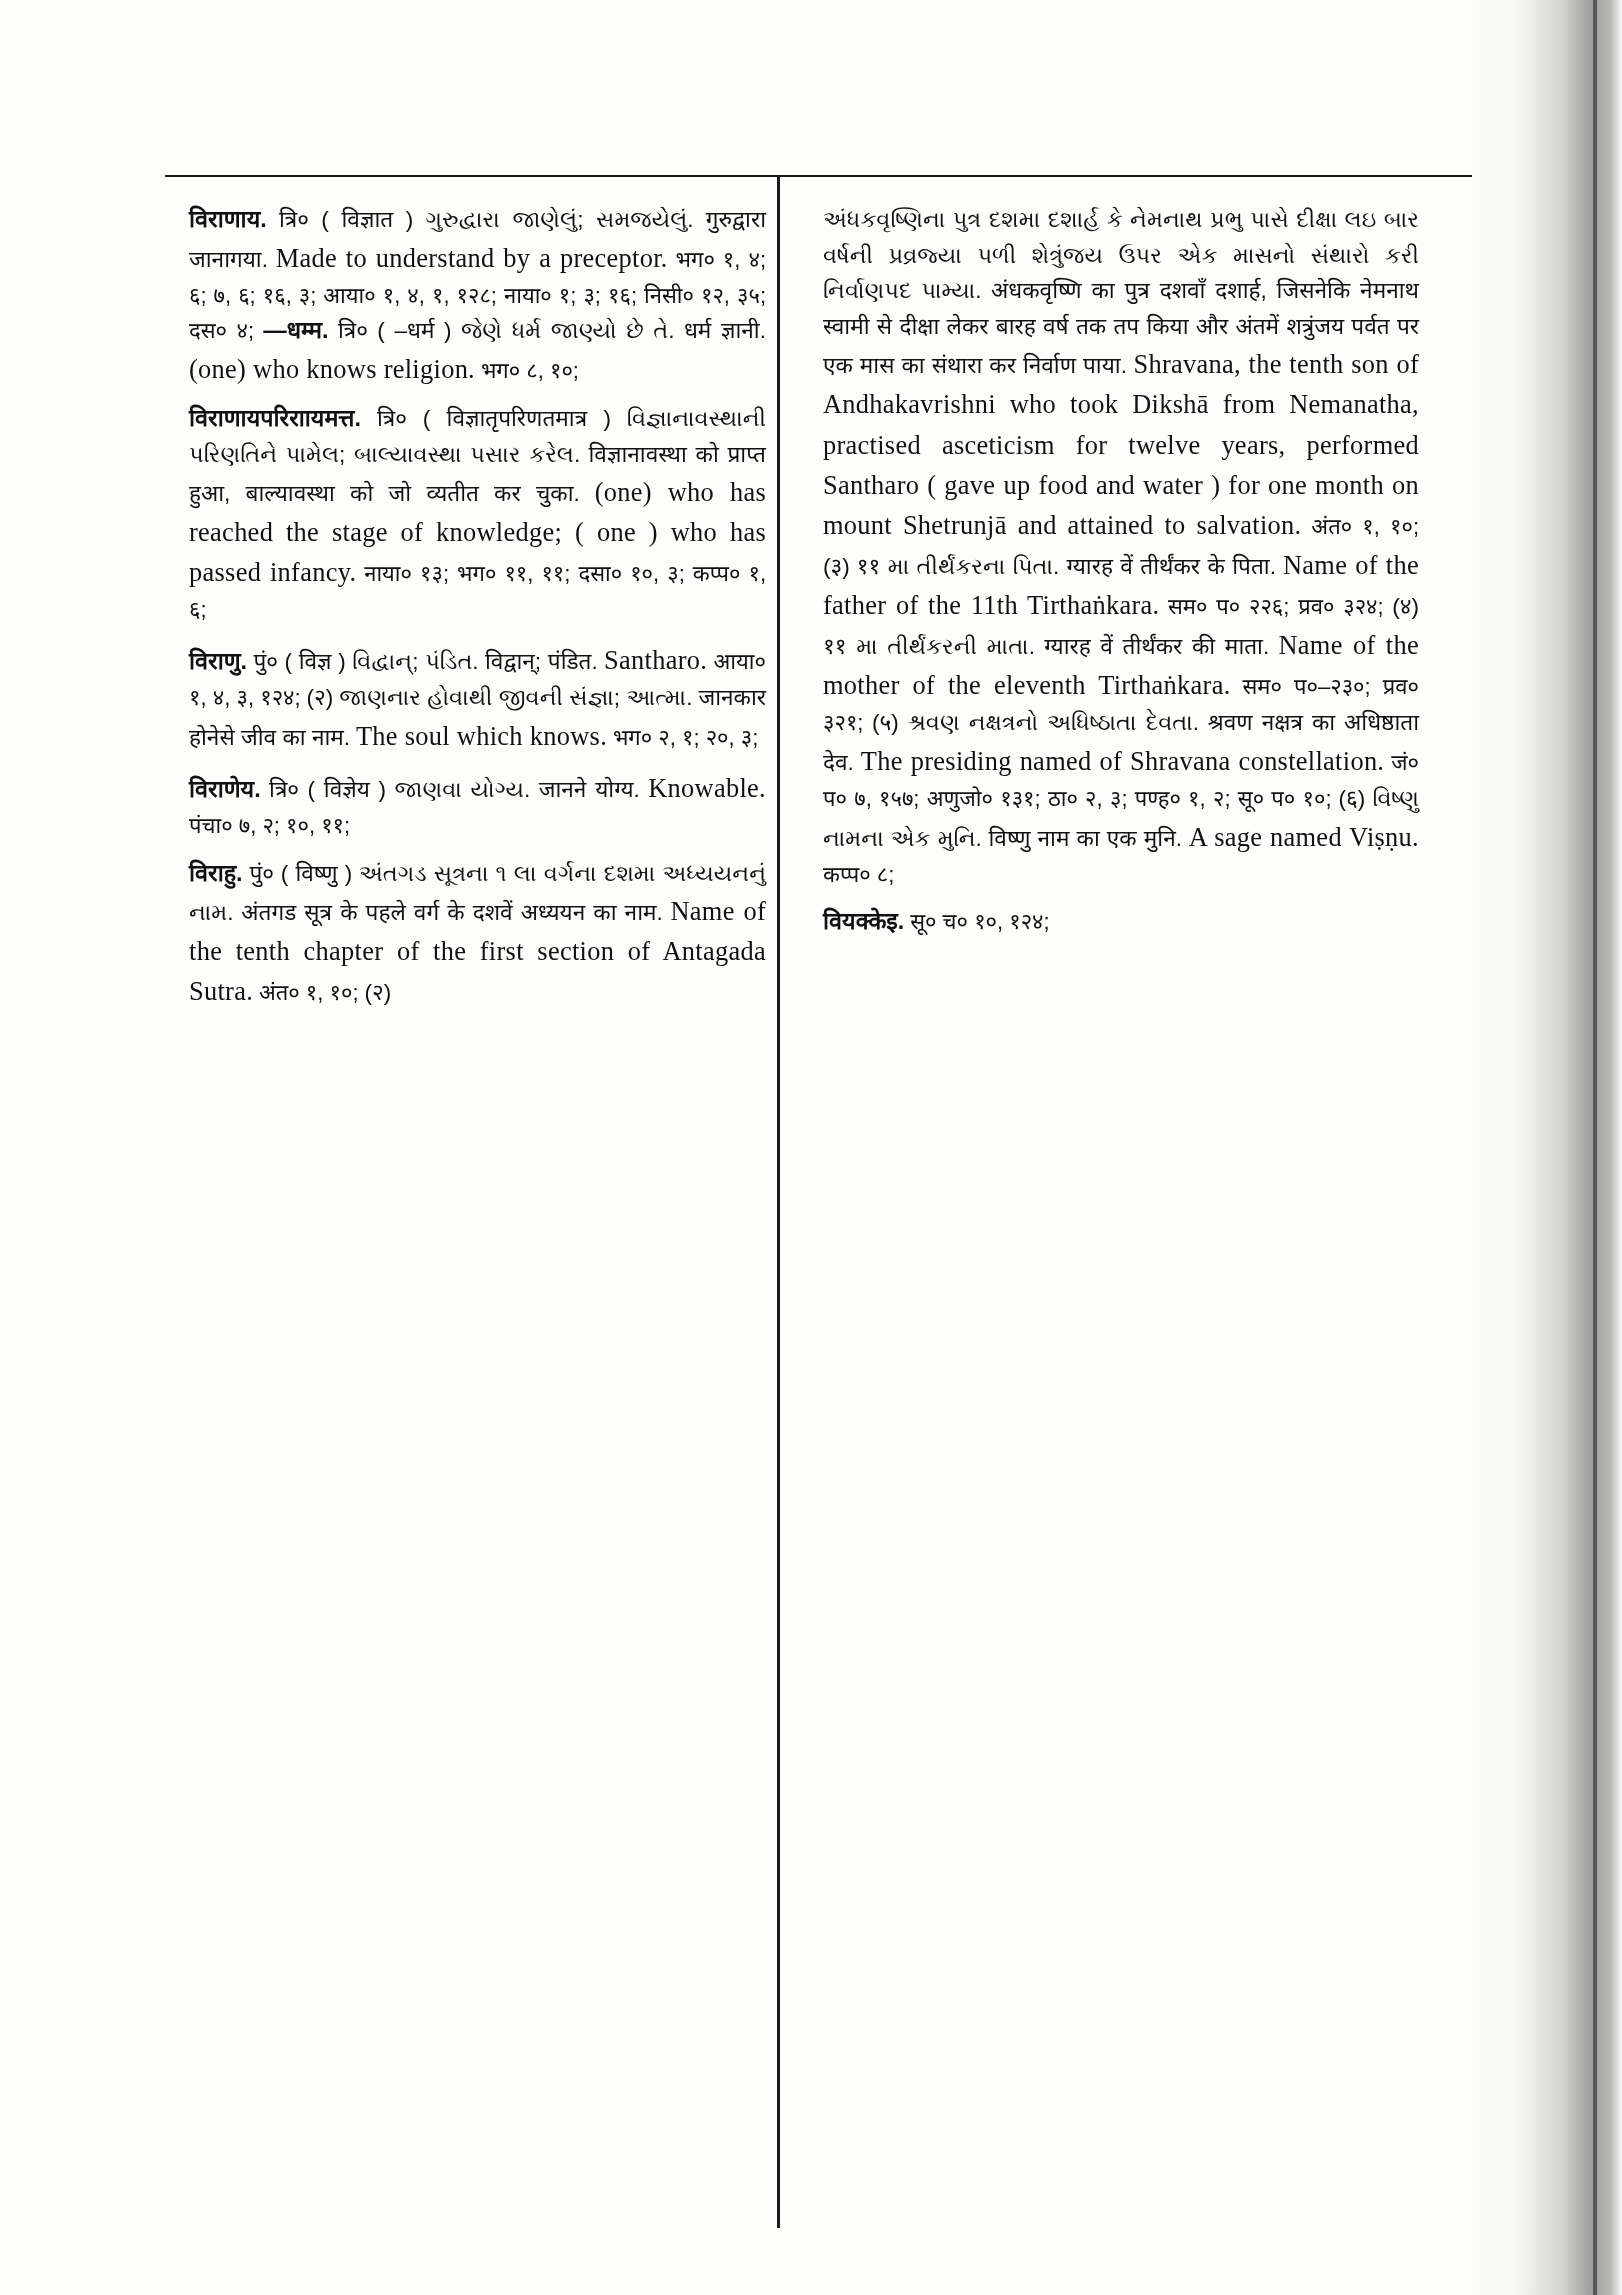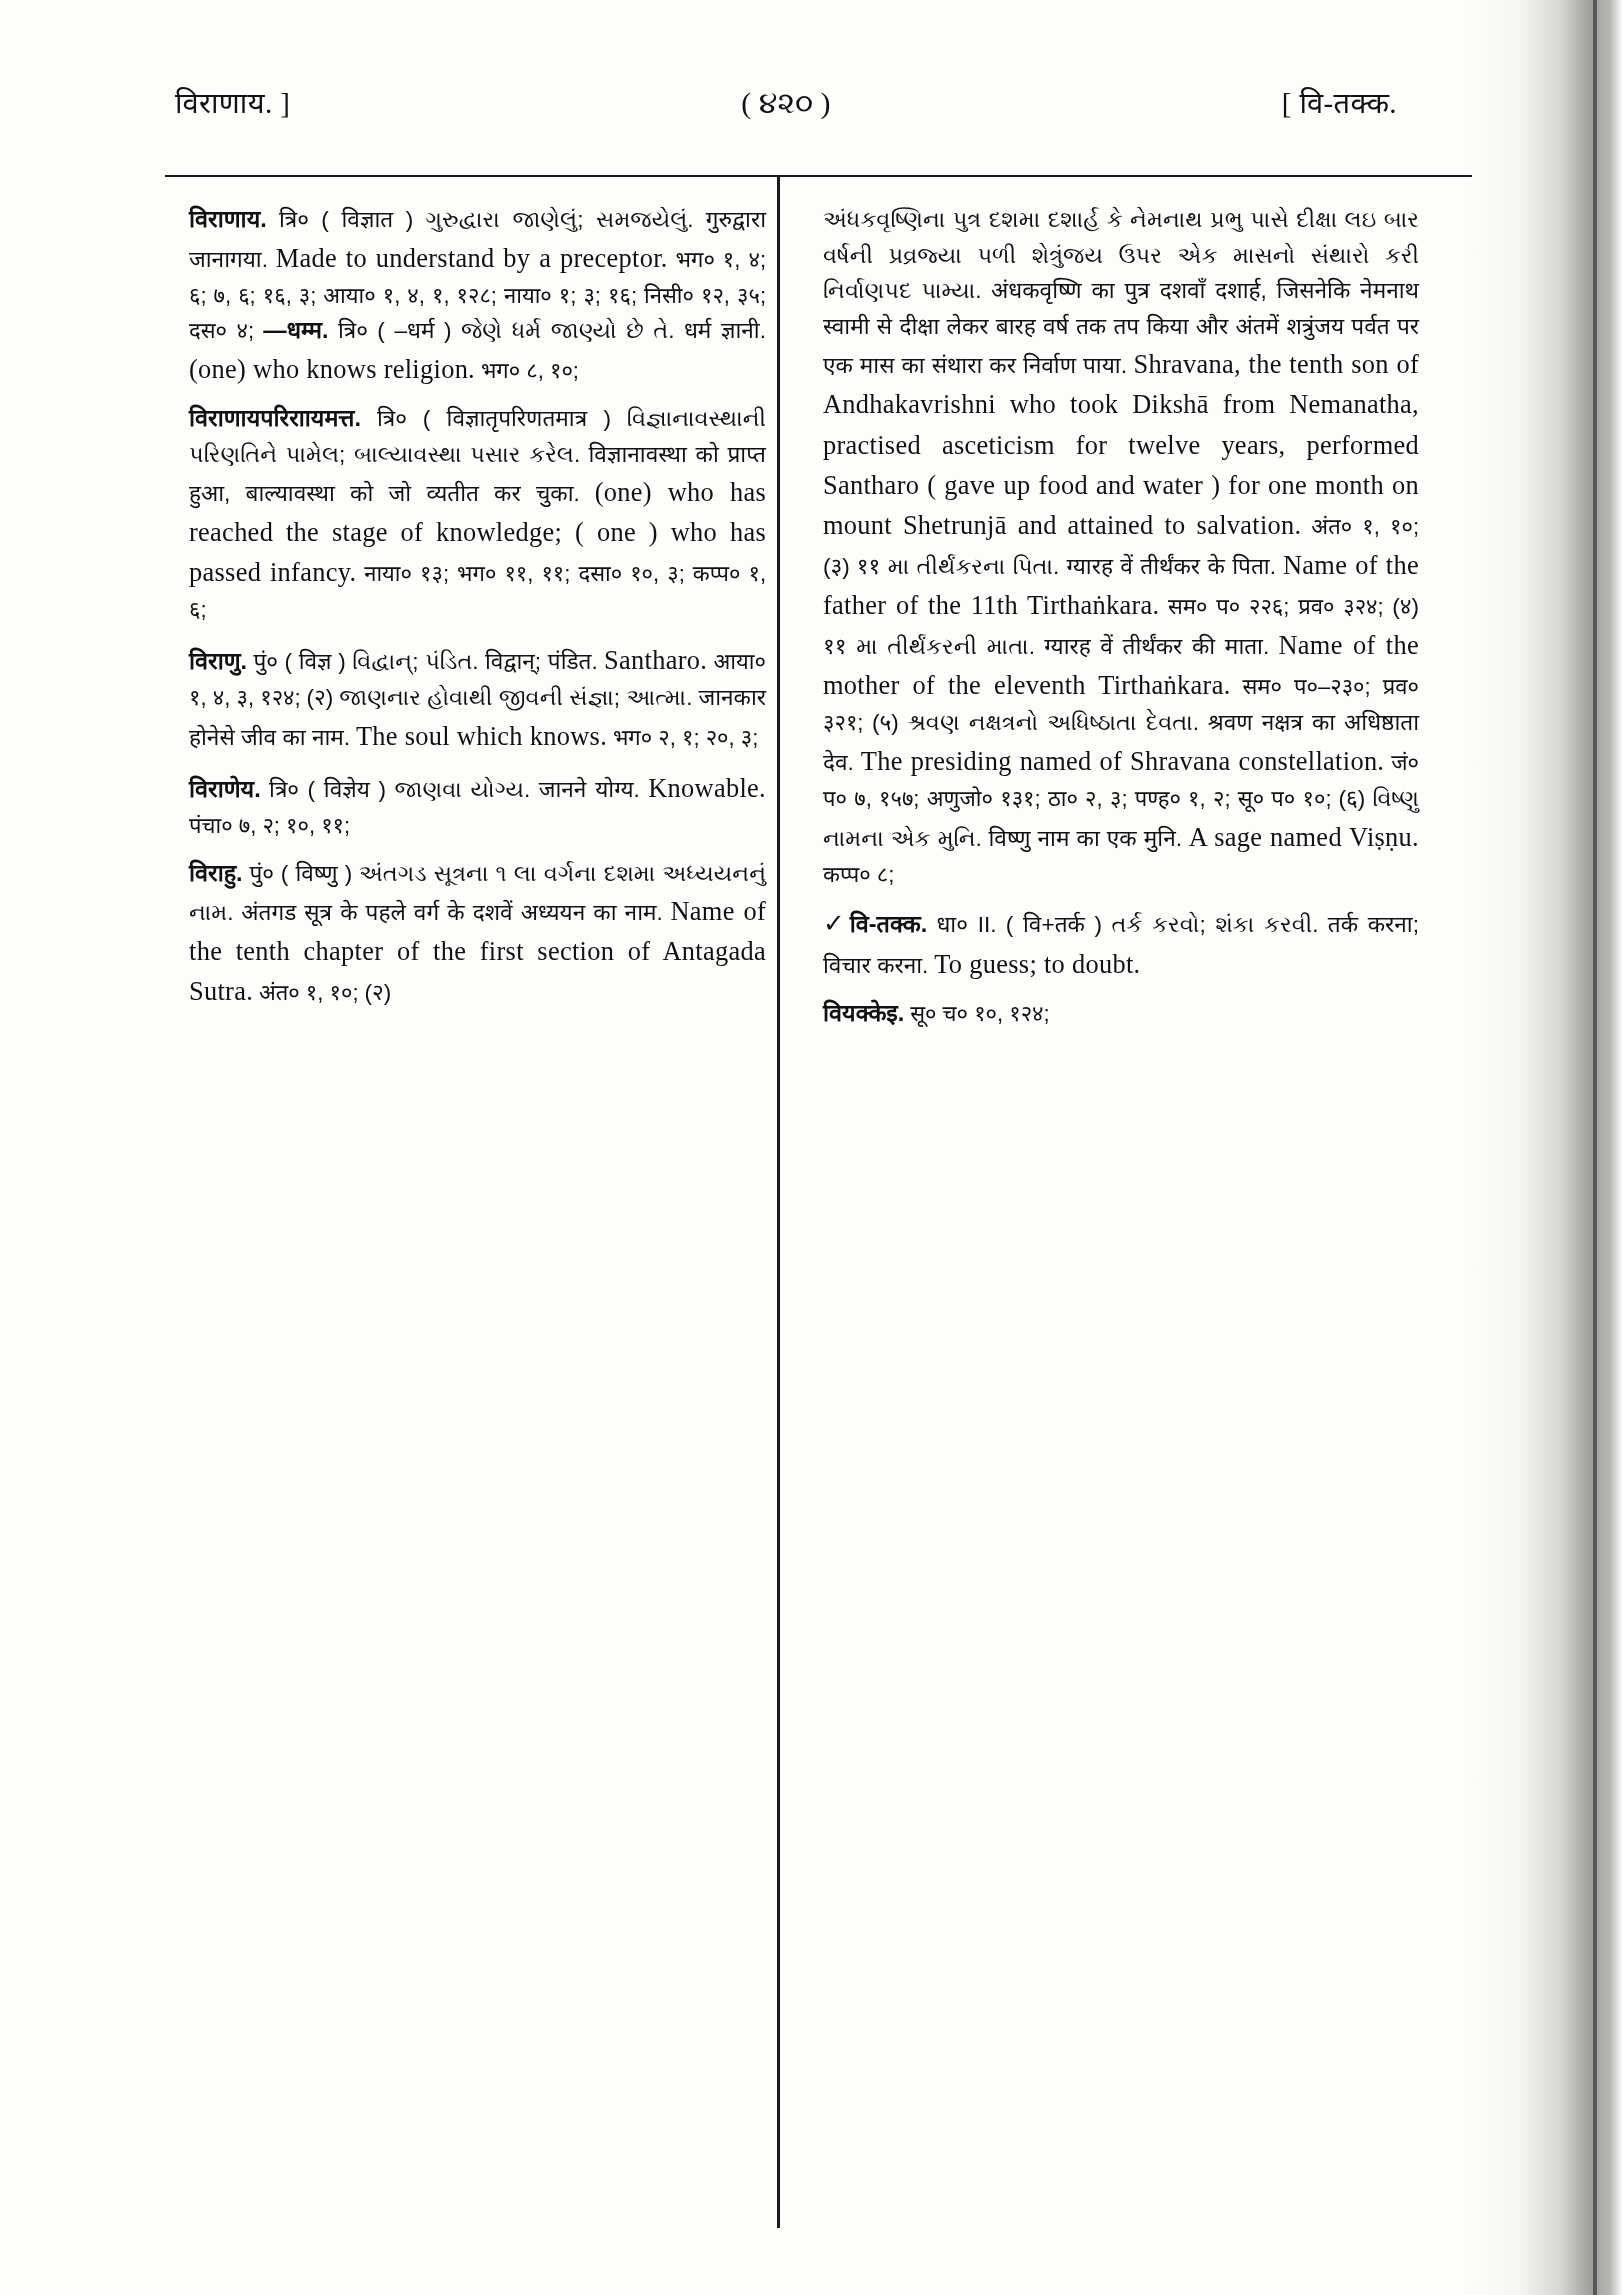--- a/index.html
+++ b/index.html
@@ -132,25 +132,20 @@
     font-family: "Liberation Serif", serif;
     font-size: 26px;
     margin-right: 1.5px;
   }
 </style>
 </head>
 <body>
 
 <div class="page">
 
-  <div class="header">
-    <div class="hdr-left">विराणाय. ]</div>
-    <div class="hdr-center">( ૪૨૦ )</div>
-    <div class="hdr-right">[ वि-तक्क.</div>
-  </div>
 
   <div class="rule-top"></div>
   <div class="rule-mid"></div>
 
   <div class="columns">
 
     <div class="col left">
 
       <div class="entry">
         <span class="hw">विराणाय.</span>
@@ -244,28 +239,20 @@
         <span class="eng">The presiding named of Shravana constellation.</span>
         <span class="refs">जं० प० ७, १५७; अणुजो० १३१; ठा० २, ३; पण्ह० १, २; सू० प० १०;</span>
 
         <span class="dev">(६)</span>
         <span class="dev">વિષ્ણુ નામના એક મુનિ.</span>
         <span class="dev">विष्णु नाम का एक मुनि.</span>
         <span class="eng">A sage named Viṣṇu.</span>
         <span class="refs">कप्प० ८;</span>
       </div>
 
-      <div class="entry">
-        <span class="check">✓</span><span class="hw">वि-तक्क.</span>
-        <span class="dev">धा० II.</span>
-        <span class="dev">( वि+तर्क )</span>
-        <span class="dev">તર્ક કરવો; શંકા કરવી.</span>
-        <span class="dev">तर्क करना; विचार करना.</span>
-        <span class="eng">To guess; to doubt.</span>
-      </div>
 
       <div class="entry">
         <span class="hw">वियक्केइ.</span>
         <span class="refs">सू० च० १०, १२४;</span>
       </div>
 
     </div>
   </div>
 
   <div class="scan-shadow"></div>

